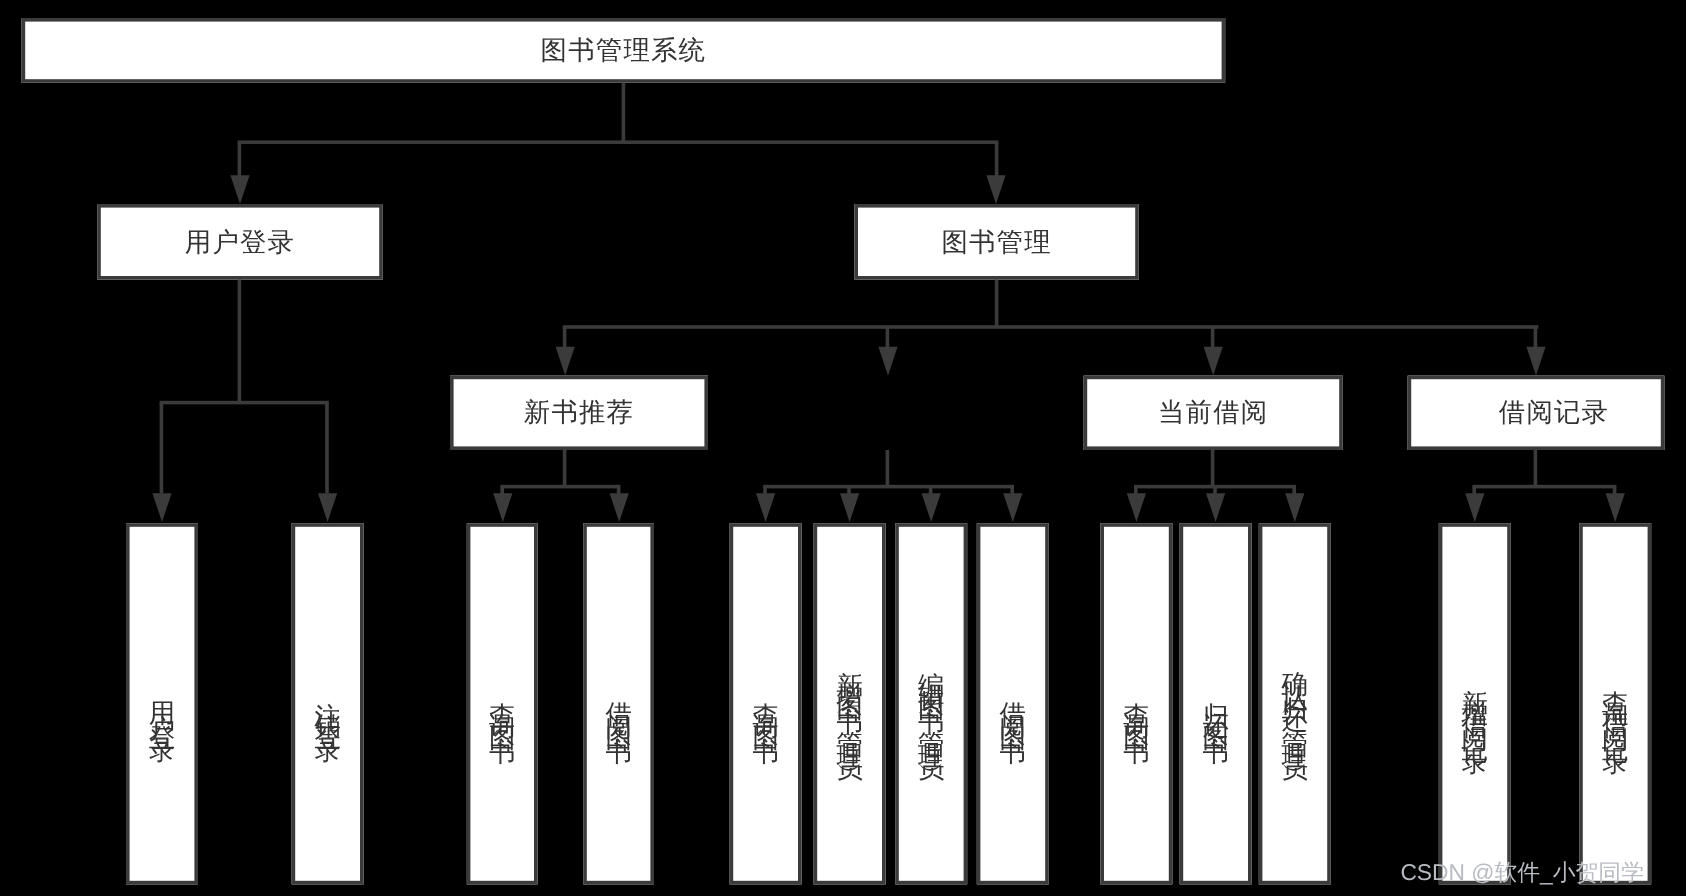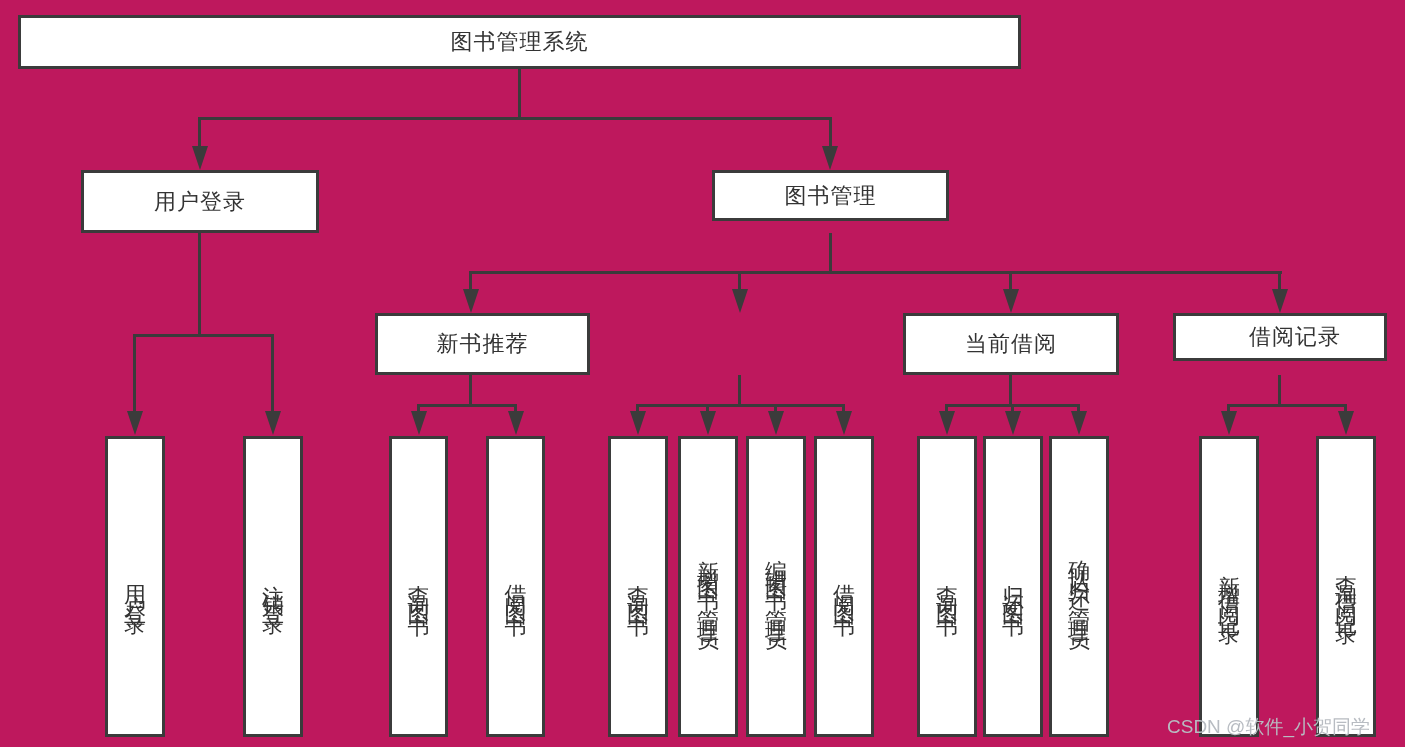--- a/index.html
+++ b/index.html
@@ -1,21 +1,21 @@
 <!DOCTYPE html>
 <html><head>
 <meta charset="utf-8">
 <style>
   html, body { margin: 0; padding: 0; background: #ffffff; }
   body { font-family: "Liberation Sans", sans-serif; }
   #canvas {
     position: relative;
     width: 1405px;
     height: 747px;
-    background: #be185d;
+    background: #000000;
     overflow: hidden;
   }
   
   .hbox {
     position: absolute;
     box-sizing: border-box;
     border: 3px solid #3b3b3b;
     background: #ffffff;
     display: flex;
     align-items: center;
@@ -81,21 +81,21 @@
   <div class="vline" style="left:518px; top:69px; height:50px;"></div>
   <div class="hline" style="left:198px; top:117px; width:634px;"></div>
   <div class="vline" style="left:198px; top:119px; height:28px;"></div>
   <div class="ahead" style="left:192px; top:146px;"></div>
   <div class="vline" style="left:829px; top:119px; height:28px;"></div>
   <div class="ahead" style="left:822px; top:146px;"></div>
 
   <div class="hbox" style="left:81px; top:170px; width:238px; height:63px;">
     <span>用户登录</span>
   </div>
-  <div class="hbox" style="left:712px; top:170px; width:237px; height:51px;">
+  <div class="hbox" style="left:712px; top:170px; width:237px; height:63px;">
     <span>图书管理</span>
   </div>
 
   <div class="vline" style="left:198px; top:233px; height:103px;"></div>
   <div class="hline" style="left:133px; top:334px; width:141px;"></div>
   <div class="vline" style="left:133px; top:336px; height:75px;"></div>
   <div class="ahead" style="left:127px; top:411px;"></div>
   <div class="vline" style="left:271px; top:336px; height:75px;"></div>
   <div class="ahead" style="left:265px; top:411px;"></div>
 
@@ -109,21 +109,21 @@
   <div class="ahead" style="left:1003px; top:289px;"></div>
   <div class="vline" style="left:1278px; top:273px; height:17px;"></div>
   <div class="ahead" style="left:1272px; top:289px;"></div>
 
   <div class="hbox" style="left:363px; top:313px; width:215px; height:62px;margin-left:12px;">
     <span>新书推荐</span>
   </div>
   <div class="hbox" style="left:903px; top:313px; width:216px; height:62px;">
     <span>当前借阅</span>
   </div>
-  <div class="hbox" style="left:1173px; top:313px; width:214px; height:48px;padding-left:30px;">
+  <div class="hbox" style="left:1173px; top:313px; width:214px; height:62px;padding-left:30px;">
     <span>借阅记录</span>
   </div>
 
   <div class="vline" style="left:469px; top:375px; height:31px;"></div>
   <div class="hline" style="left:417px; top:404px; width:100px;"></div>
   <div class="vline" style="left:417px; top:406px; height:7px;"></div>
   <div class="ahead" style="left:411px; top:411px;"></div>
   <div class="vline" style="left:514px; top:406px; height:7px;"></div>
   <div class="ahead" style="left:508px; top:411px;"></div>
 

